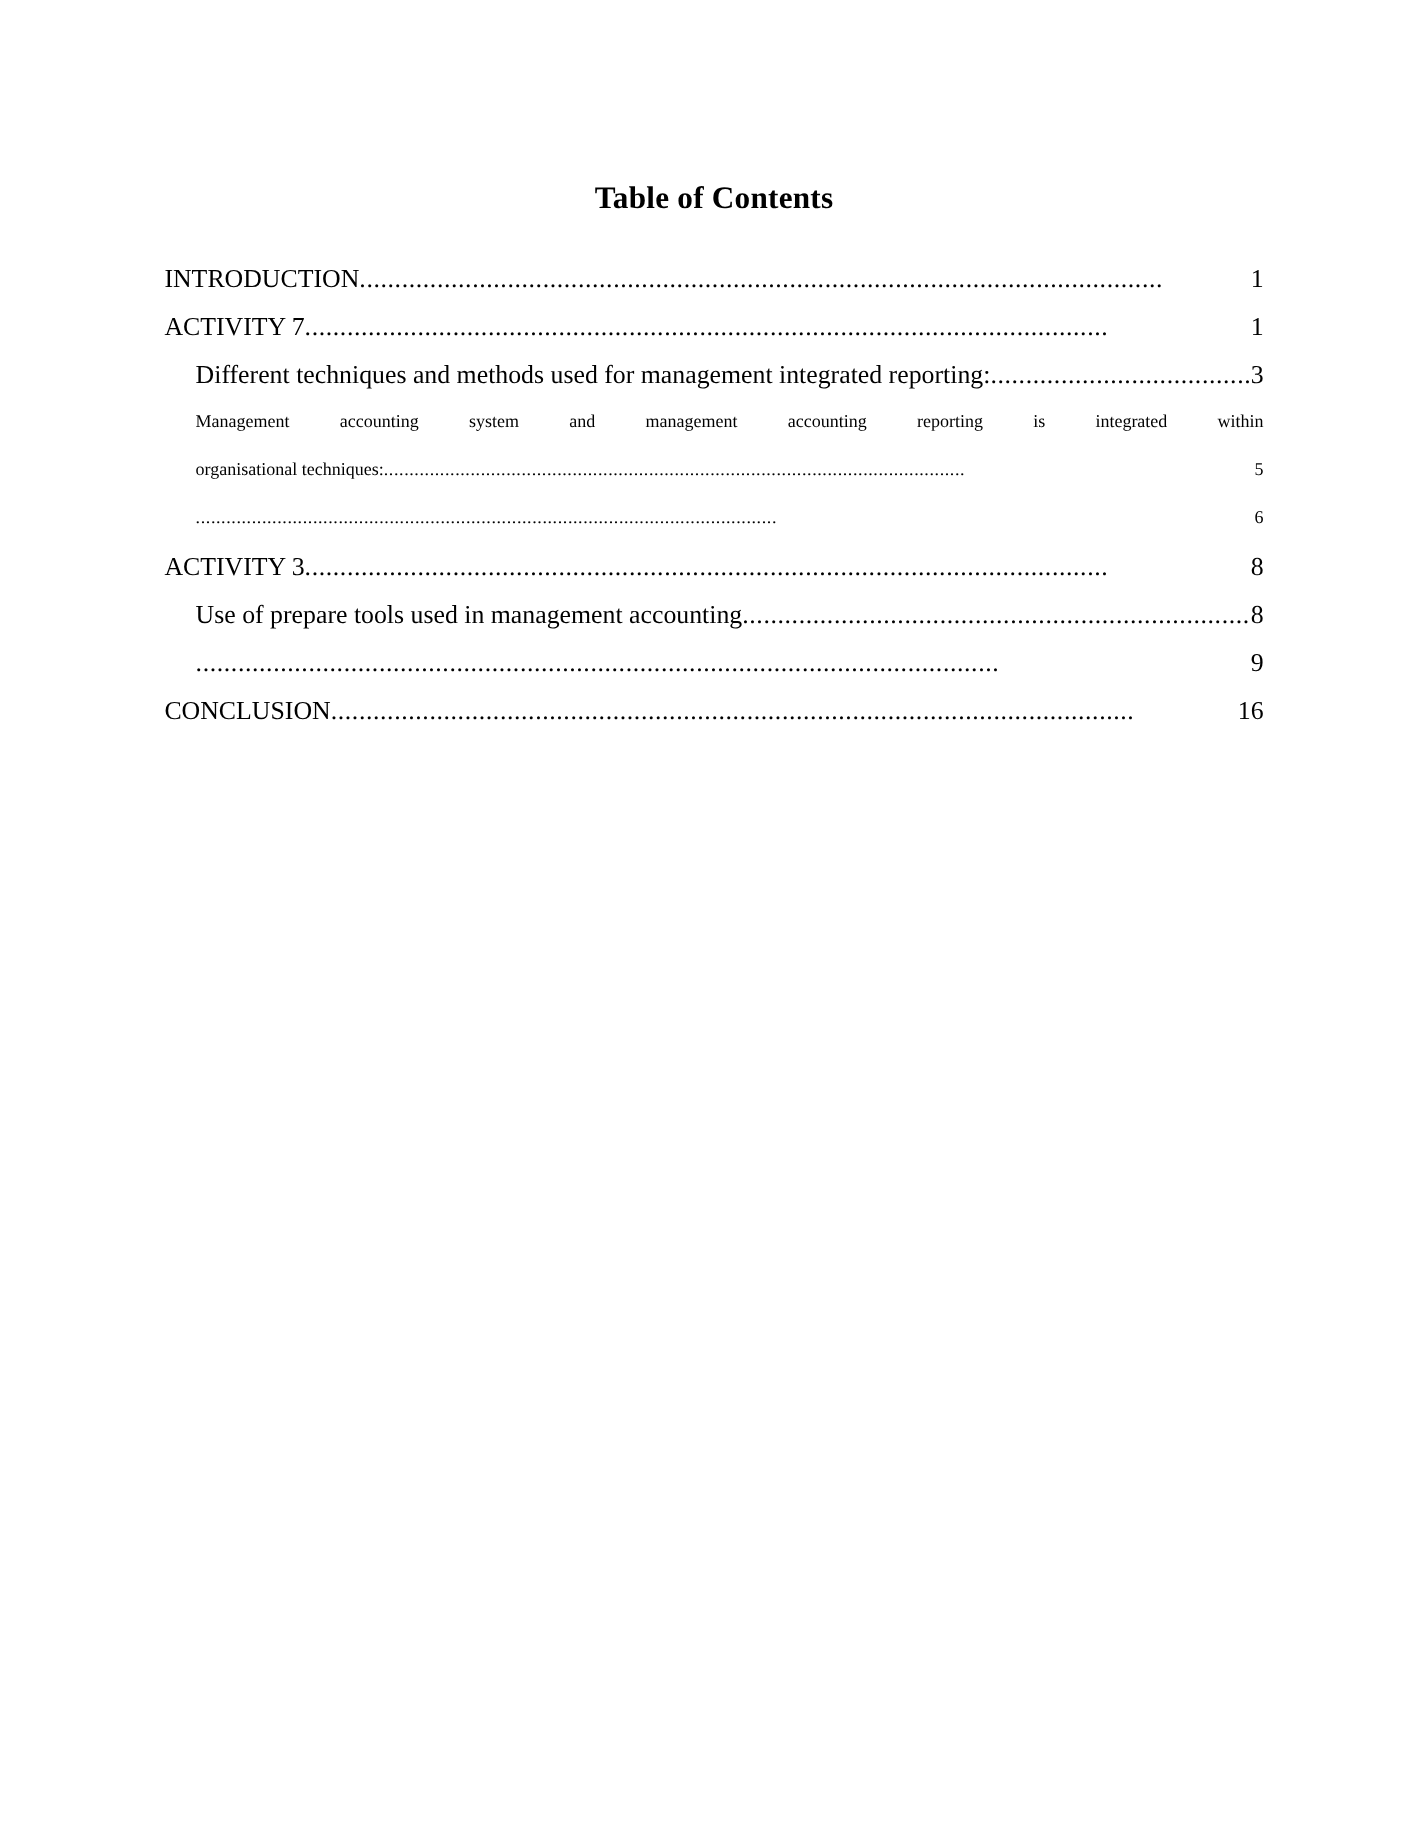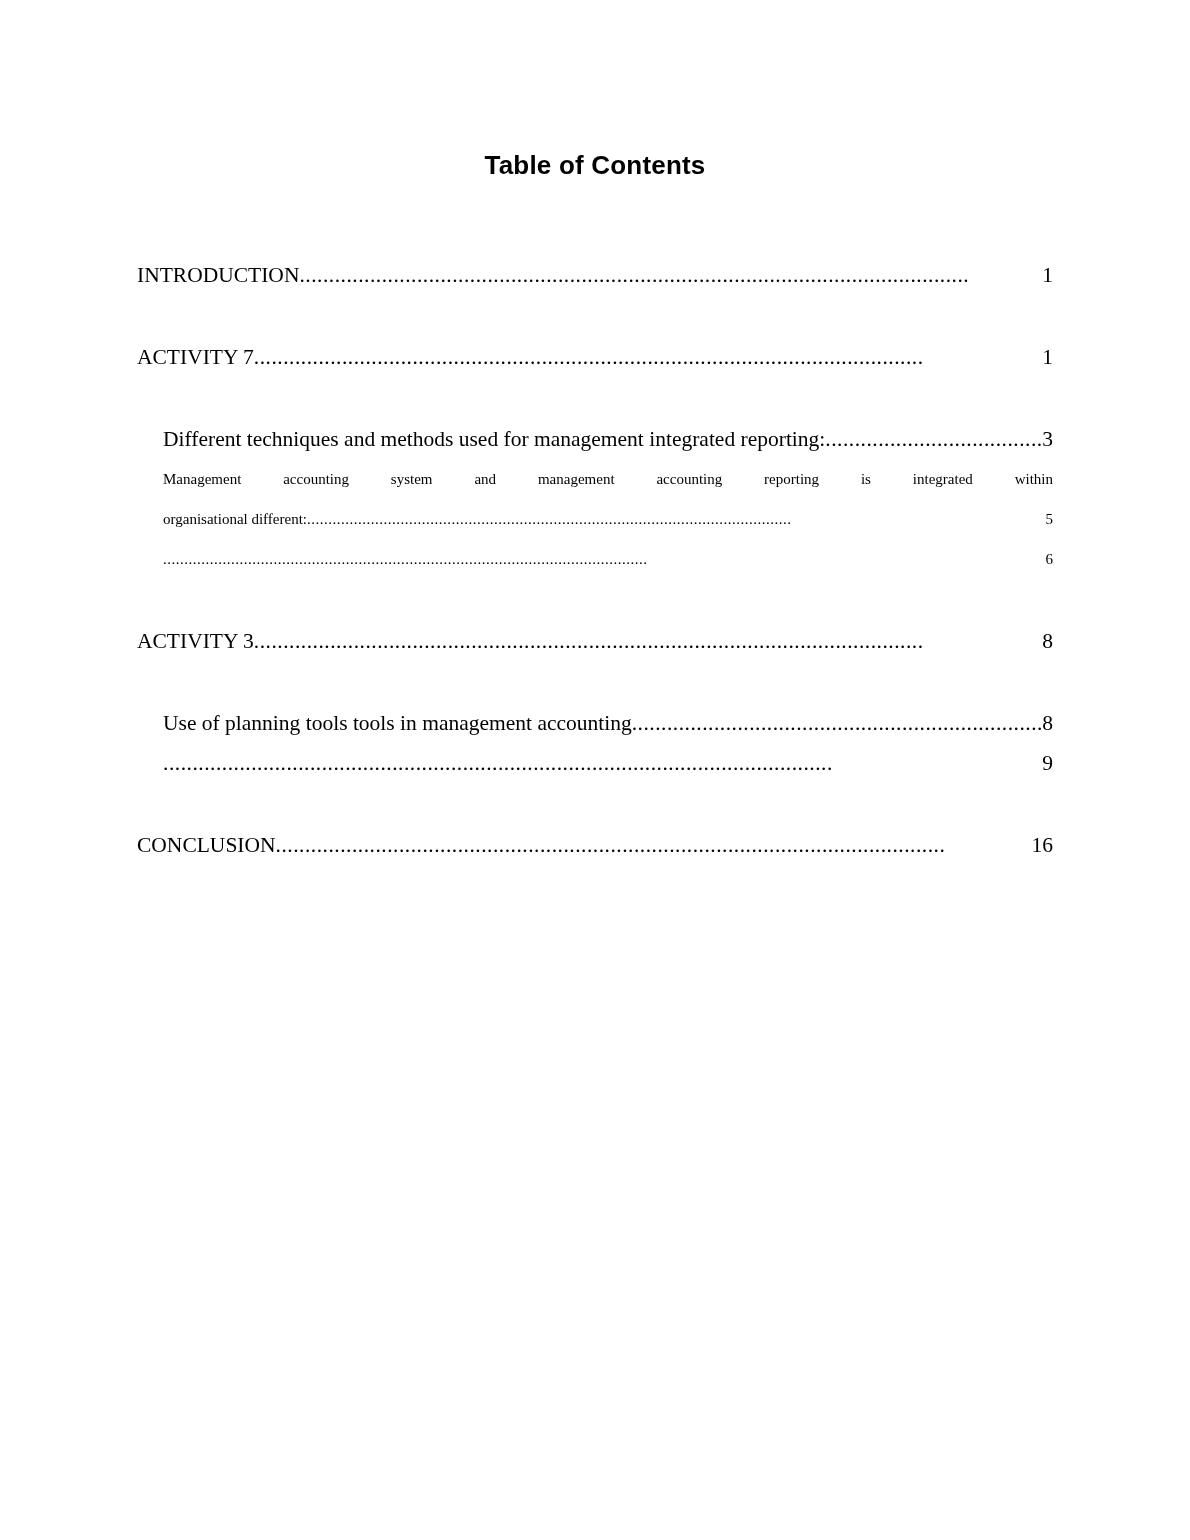--- a/index.html
+++ b/index.html
@@ -21,21 +21,21 @@
     left: 137px;
     top: 150px;
     width: 916px;
   }
   .doc-title {
     text-align: center;
     font-weight: bold;
     font-size: 26px;
     letter-spacing: 0.2px;
     margin: 0 0 32px 0;
-    font-family: Liberation Sans, sans-serif;
+    font-family: Liberation Serif, serif;
   }
   .toc-list {
     list-style: none;
     margin: 0;
     padding: 0;
   }
   .toc-entry {
     font-size: 21.5px;
     line-height: 40px;
     position: relative;
@@ -47,21 +47,20 @@
     padding-left: 26px;
   }
   
   .row {
     display: flex;
     align-items: baseline;
     width: 100%;
   }
   .row .label {
     white-space: nowrap;
-    margin-top: 42px;
   }
   .row .leader {
     flex: 1 1 auto;
     overflow: hidden;
     white-space: nowrap;
     margin: 0;
     letter-spacing: 0.5px;
     font-size: 21.5px;
     min-width: 4px;
   }
@@ -126,21 +125,21 @@
         <div class="row">
           <span class="label">Different techniques and methods used for management integrated reporting:</span>
           <span class="leader">..................................................................................................................</span>
           <span class="pageno">3</span>
         </div>
       </div>
 
       <div class="wrap-entry">
         <div class="justified-lines">Management accounting system and management accounting reporting is integrated within</div>
         <div class="lastline">
-          <span class="label">organisational different:</span>
+          <span class="label">organisational techniques:</span>
           <span class="leader">..................................................................................................................</span>
           <span class="pageno">5</span>
         </div>
       </div>
 
       <div class="wrap-entry">
         <div class="lastline">
           <span class="leader">..................................................................................................................</span>
           <span class="pageno">6</span>
         </div>
@@ -149,21 +148,21 @@
       <div class="toc-entry level-1">
         <div class="row">
           <span class="label">ACTIVITY 3</span>
           <span class="leader">..................................................................................................................</span>
           <span class="pageno">8</span>
         </div>
       </div>
 
       <div class="toc-entry level-2">
         <div class="row">
-          <span class="label">Use of planning tools tools in management accounting</span>
+          <span class="label">Use of prepare tools used in management accounting</span>
           <span class="leader">..................................................................................................................</span>
           <span class="pageno">8</span>
         </div>
       </div>
 
       <div class="toc-entry level-2">
         <div class="row">
           <span class="leader">..................................................................................................................</span>
           <span class="pageno">9</span>
         </div>

